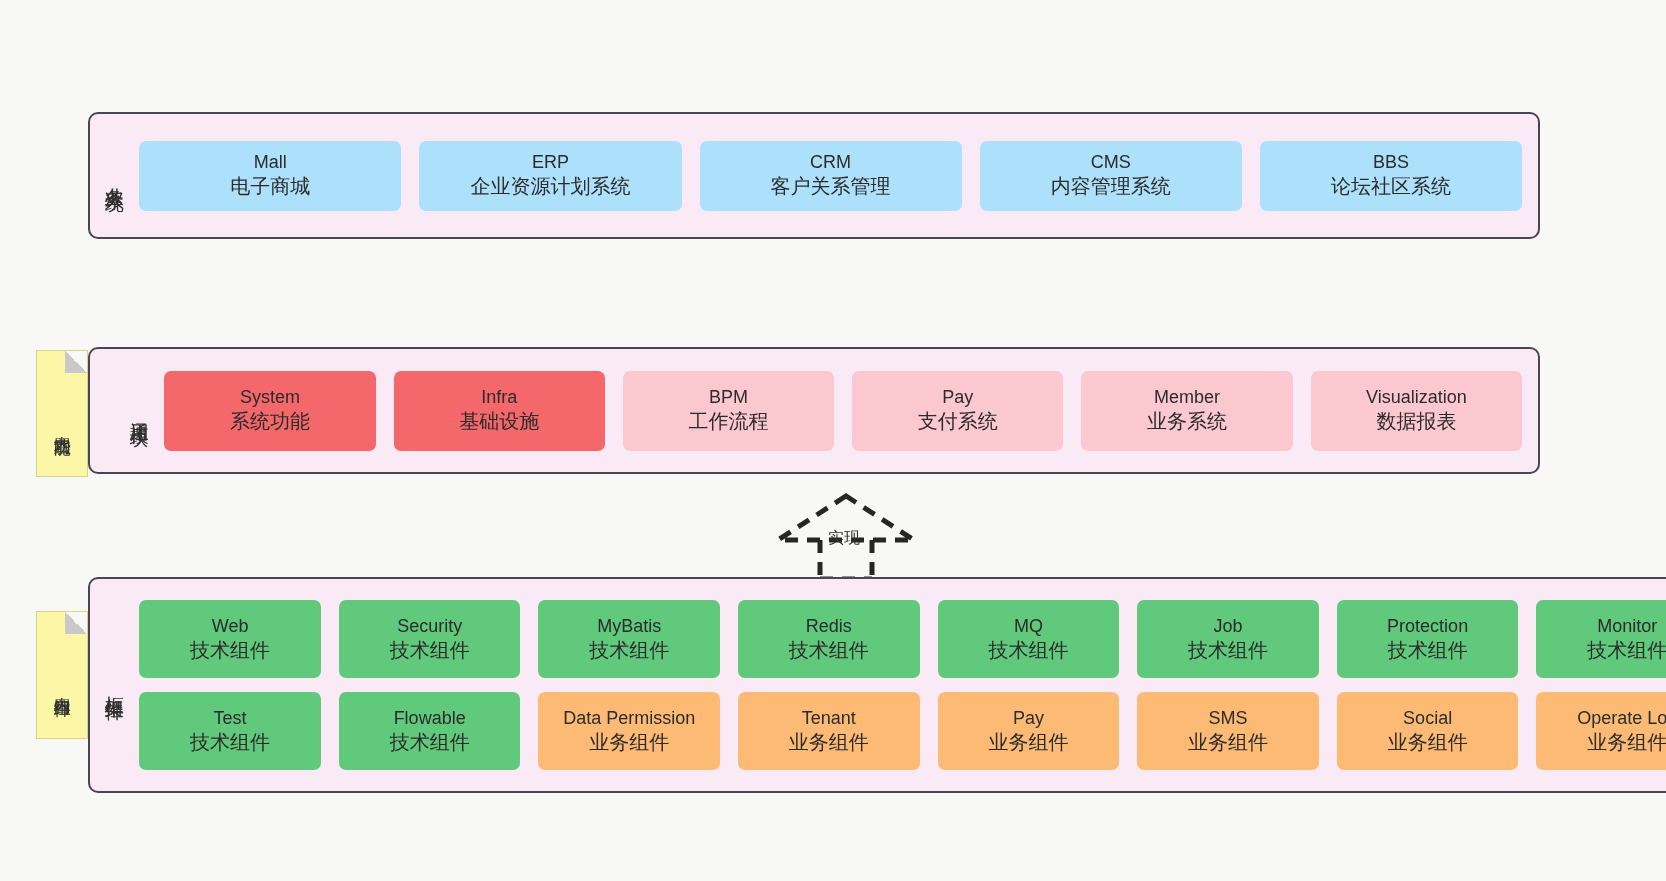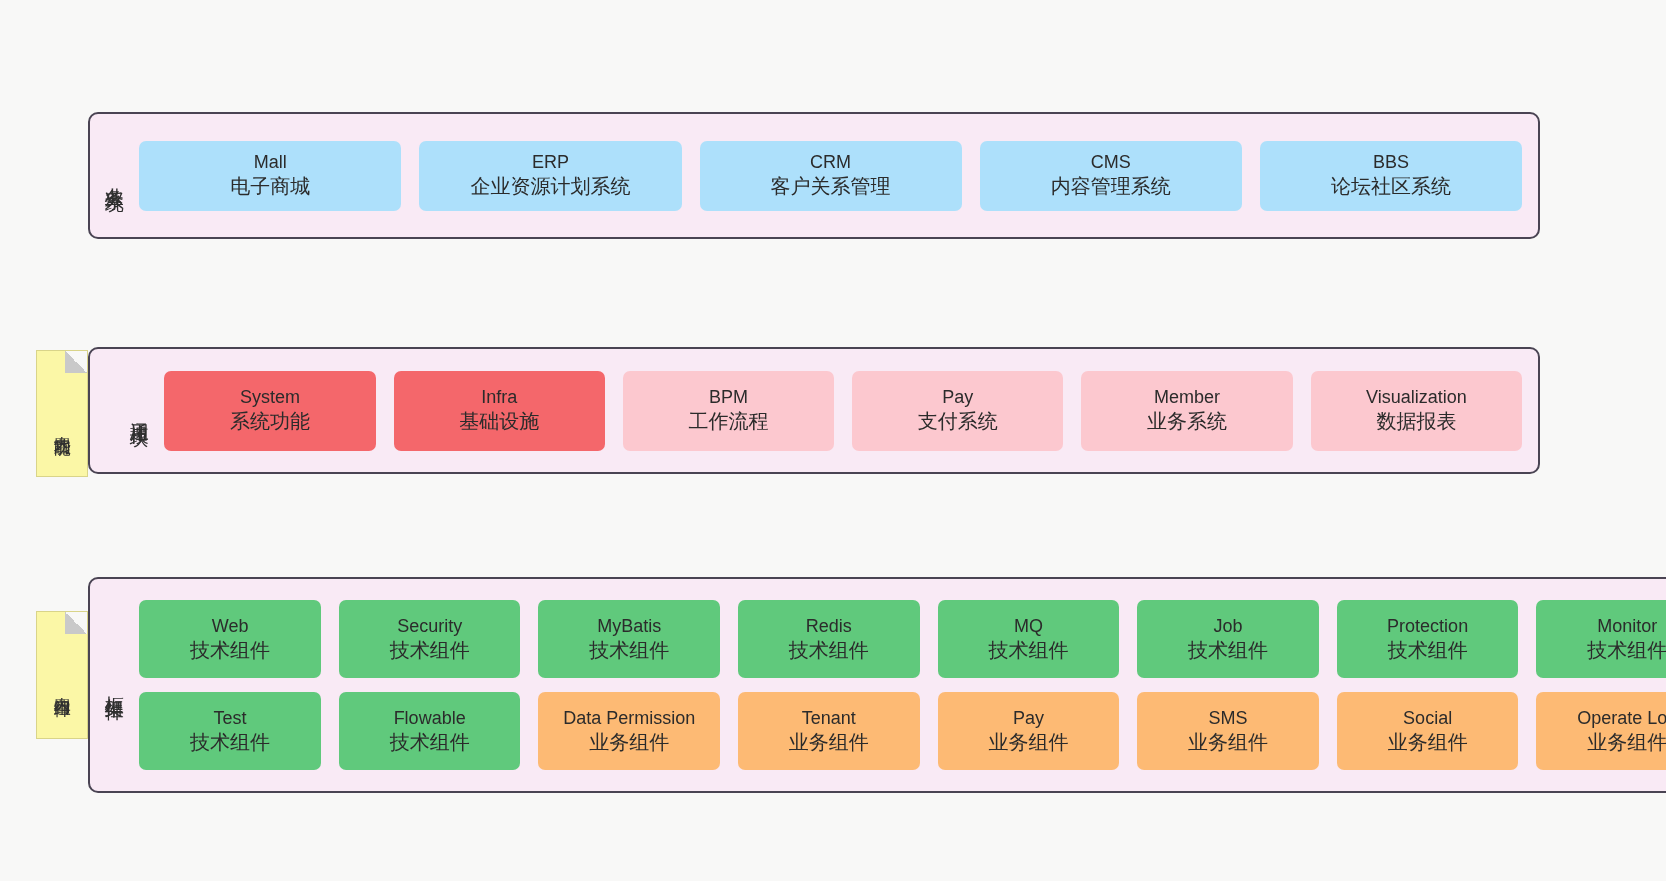--- a/index.html
+++ b/index.html
@@ -209,20 +209,27 @@
           <span class="cn">业务系统</span>
         </div>
         <div class="card c-pink">
           <span class="en">Visualization</span>
           <span class="cn">数据报表</span>
         </div>
       </div>
     </div>
   </div>
 
+  <div class="arrow-group" id="arrow-impl">
+    <svg width="160" height="90" viewBox="0 0 160 90">
+      <path d="M 78 6 L 10 50 L 146 50 Z" fill="#f8f8f7" stroke="#262626" stroke-width="5" stroke-dasharray="13 9" stroke-linecap="butt"></path>
+      <path d="M 52 50 L 52 90 M 104 50 L 104 90 M 52 89 L 104 89" fill="none" stroke="#262626" stroke-width="5" stroke-dasharray="13 9"></path>
+    </svg>
+    <span class="arrow-label">实现</span>
+  </div>
 
   <div class="sticky" id="sticky-framework">
     <span class="sticky-text">内置组件</span>
   </div>
 
   <div class="layer" id="layer-framework">
     <div class="layer-title">框架组件</div>
     <div class="layer-body">
 
       <div class="row">

